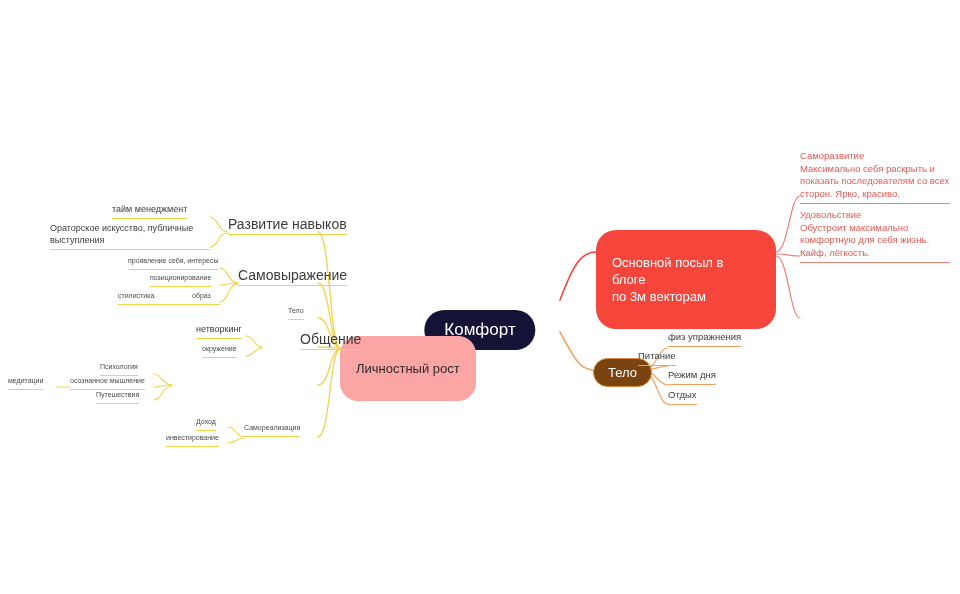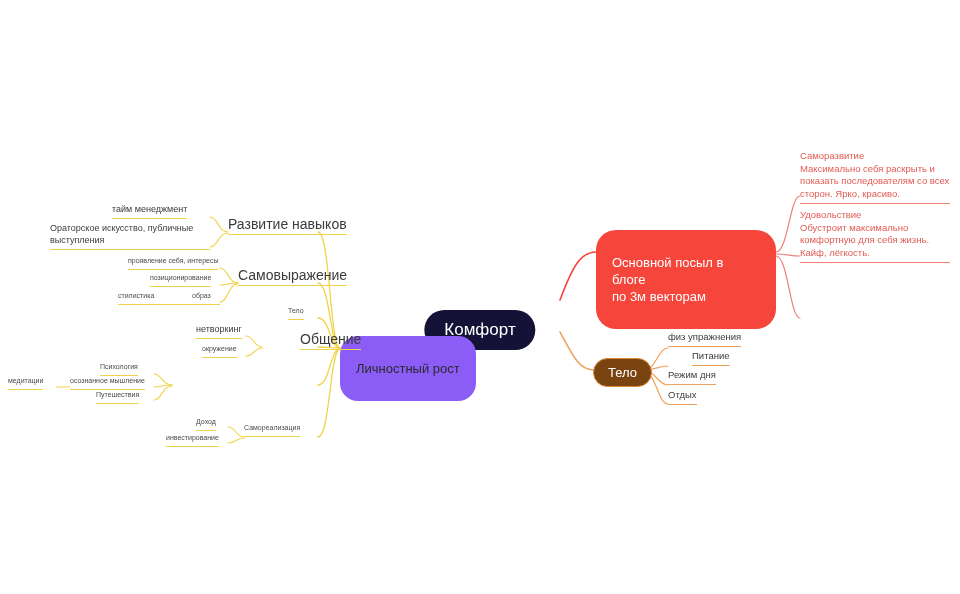--- a/index.html
+++ b/index.html
@@ -44,21 +44,21 @@
     padding: 24px 16px;
     font-size: 13px;
     line-height: 17px;
   }
   .pill-red {
     background: #f6463c;
     color: #ffffff;
     border-radius: 20px;
   }
   .pill-yellow {
-    background: #8b5cf6;
+    background: #fca5a5;
     color: #2a2a2a;
     text-align: right;
   }
   .pill-brown {
     background: #7a4410;
     color: #ffffff;
     border: 1.5px solid #d98a3a;
     border-radius: 15px;
     padding: 5px 14px;
   }
@@ -167,21 +167,21 @@
   <div class="leaf leaf-red" style="left:800px; top:209px; width:150px;">Удовольствие
 Обустроит максимально
 комфортную для себя жизнь.
 Кайф, лёгкость.</div>
 
 
   <div class="node pill pill-brown" style="left:593px; top:358px;">Тело</div>
 
   <div class="leaf leaf-orange" style="left:668px; top:331px;">физ упражнения</div>
 
-  <div class="leaf leaf-orange" style="left:692px; top:350px;">Питание</div>
+  <div class="leaf leaf-orange" style="left:638px; top:350px;">Питание</div>
 
   <div class="leaf leaf-orange" style="left:668px; top:369px;">Режим дня</div>
 
   <div class="leaf leaf-orange" style="left:668px; top:389px;">Отдых</div>
 
   <div class="node pill pill-yellow" style="left:340px; top:336px;">Личностный рост</div>
 
   <div class="leaf leaf-y-lg" style="left:228px; top:217px;">Развитие навыков</div>
 
   <div class="leaf leaf-y-md" style="left:112px; top:203px;">тайм менеджмент</div>

